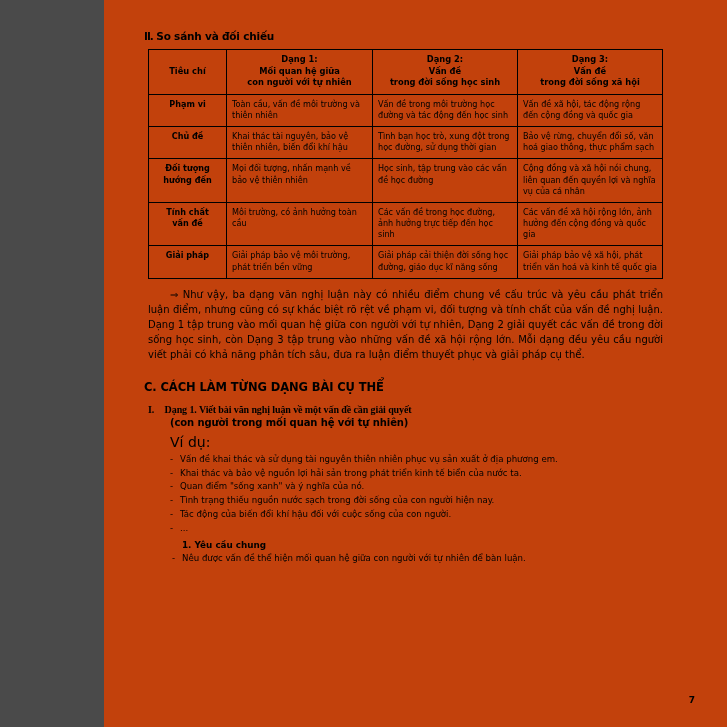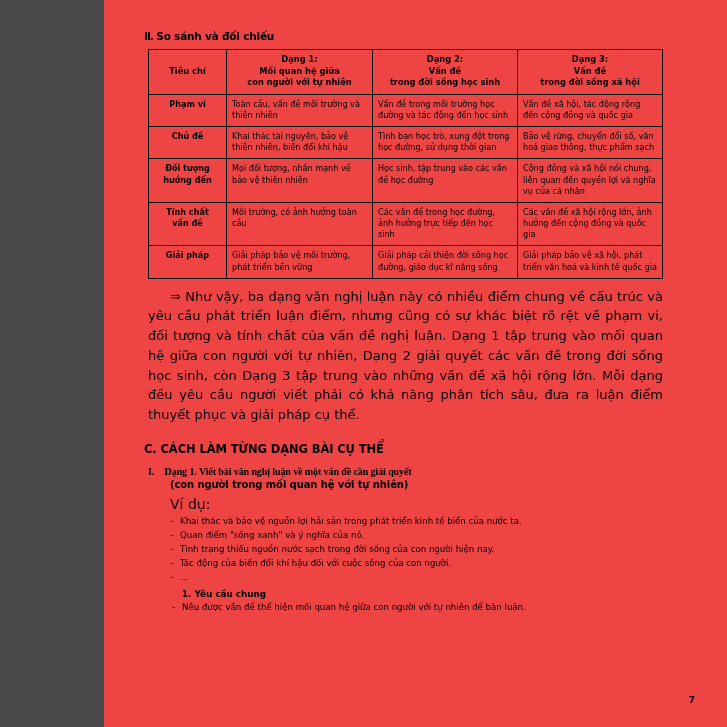--- a/index.html
+++ b/index.html
@@ -12,21 +12,21 @@
     background: #4a4a4a;
     font-family: "Liberation Serif", serif;
     overflow: hidden;
   }
   .page {
     position: absolute;
     left: 104px;
     top: 0;
     width: 623px;
     height: 727px;
-    background: #ef4444;
+    background: #c2410c;
   }
   .inner {
     position: absolute;
     left: 26px;
     top: 30px;
     width: 560px;
   }
   .sec-head {
     font-family: "DejaVu Sans", sans-serif;
     font-weight: bold;
@@ -68,21 +68,21 @@
     font-size: 8.6px;
     line-height: 1.4;
   }
   col.c0 { width: 78px; }
   col.c1 { width: 146px; }
   col.c2 { width: 145px; }
   col.c3 { width: 145px; }
 
   p.para {
     font-family: "DejaVu Sans", sans-serif;
-    font-size: 13px;
+    font-size: 10px;
     line-height: 1.52;
     color: #000;
     margin: 8px 0 0 18px;
     width: 515px;
     text-align: justify;
     text-indent: 22px;
   }
   h2.heading-c {
     font-family: "DejaVu Sans", sans-serif;
     font-weight: bold;
@@ -269,20 +269,21 @@
     <h2 class="heading-c">C. CÁCH LÀM TỪNG DẠNG BÀI CỤ THỂ</h2>
 
     <h3 class="heading-i">
       <span class="rom">I.</span>
       <span>Dạng 1. Viết bài văn nghị luận về một vấn đề cần giải quyết</span>
     </h3>
     <h4 class="subhead">(con người trong mối quan hệ với tự nhiên)</h4>
 
     <p class="vidu">Ví dụ:</p>
     <ul class="bullets">
+      <li>Vấn đề khai thác và sử dụng tài nguyên thiên nhiên phục vụ sản xuất ở địa phương em.</li>
       <li>Khai thác và bảo vệ nguồn lợi hải sản trong phát triển kinh tế biển của nước ta.</li>
       <li>Quan điểm "sống xanh" và ý nghĩa của nó.</li>
       <li>Tình trạng thiếu nguồn nước sạch trong đời sống của con người hiện nay.</li>
       <li>Tác động của biến đổi khí hậu đối với cuộc sống của con người.</li>
       <li>...</li>
     </ul>
 
     <h5 class="subnum">1. Yêu cầu chung</h5>
     <ul class="bullets2">
       <li>Nêu được vấn đề thể hiện mối quan hệ giữa con người với tự nhiên để bàn luận.</li>

